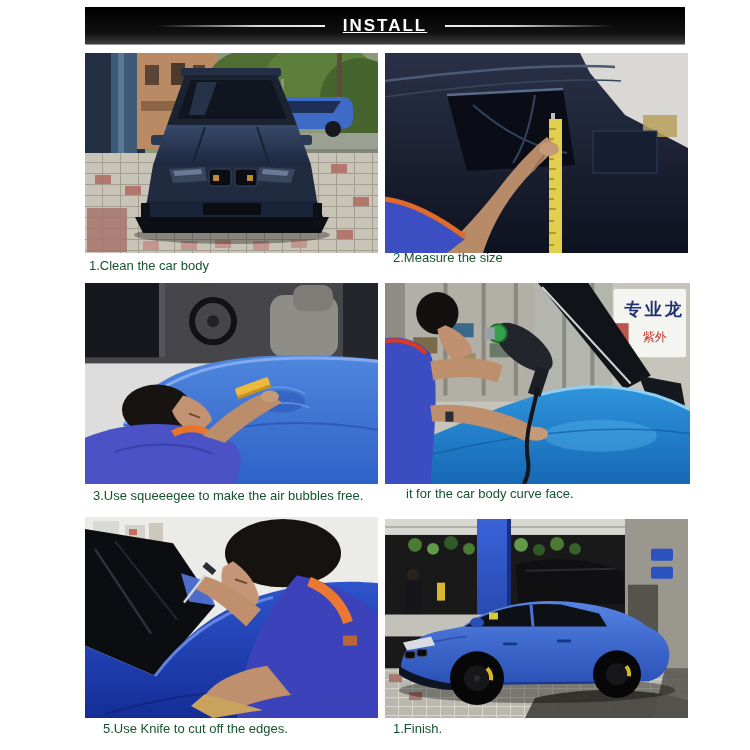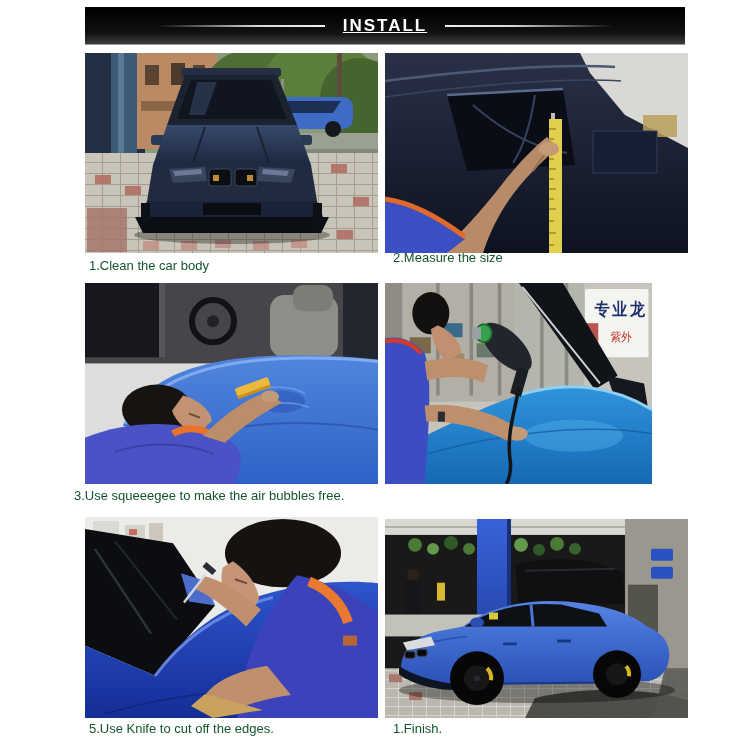--- a/index.html
+++ b/index.html
@@ -196,21 +196,21 @@
       <path d="M118,152 C140,130 162,115 181,109 L197,119 C179,129 156,143 140,159 Z" fill="#bb8d6a"></path>
       <g transform="rotate(-20 168 106)">
         <rect x="151" y="99" width="35" height="9" rx="2" fill="#ecb93c"></rect>
         <rect x="151" y="107" width="35" height="3" fill="#c98f1f"></rect>
       </g>
       <ellipse cx="185" cy="113" rx="9" ry="6" fill="#c59a76"></ellipse>
     </g>
   </svg>
   </div>
 
-  <div class="panel" style="left:385px;top:283px;width:267px;height:201px">
+  <div class="panel" style="left:385px;top:283px;width:305px;height:201px">
   <svg viewBox="0 0 303 200" preserveAspectRatio="none">
     <defs>
       <linearGradient id="g4" x1="0" y1="0" x2="0" y2="1">
         <stop offset="0" stop-color="#2f94dc"></stop>
             <stop offset="1" stop-color="#1668b4"></stop>
       </linearGradient>
     </defs>
     <rect width="303" height="200" fill="#c6c4bb"></rect>
     <g>
       <rect x="0" y="0" width="20" height="200" fill="#8e8c84"></rect>
@@ -387,25 +387,26 @@
     </g>
   </svg>
   </div>
 
   <div class="caption" style="left:89px;top:258px">
     <div>1.Clean the car body</div>
   </div>
   <div class="caption" style="left:393px;top:250px">
     <div>2.Measure the size</div>
   </div>
-  <div class="caption" style="left:74px;top:488px">
+  <div class="caption" style="left:93px;top:488px">
     <div>3.Use squeeegee to make the air bubbles free.</div>
   </div>
   <div class="caption" style="left:393px;top:486px">
-  </div>
-  <div class="caption" style="left:89px;top:721px">
+    <div class="cap2">it for the car body curve face.</div>
+  </div>
+  <div class="caption" style="left:103px;top:721px">
     <div>5.Use Knife to cut off the edges.</div>
   </div>
   <div class="caption" style="left:393px;top:721px">
     <div>1.Finish.</div>
   </div>
 
 </div>
 
 </body></html>

